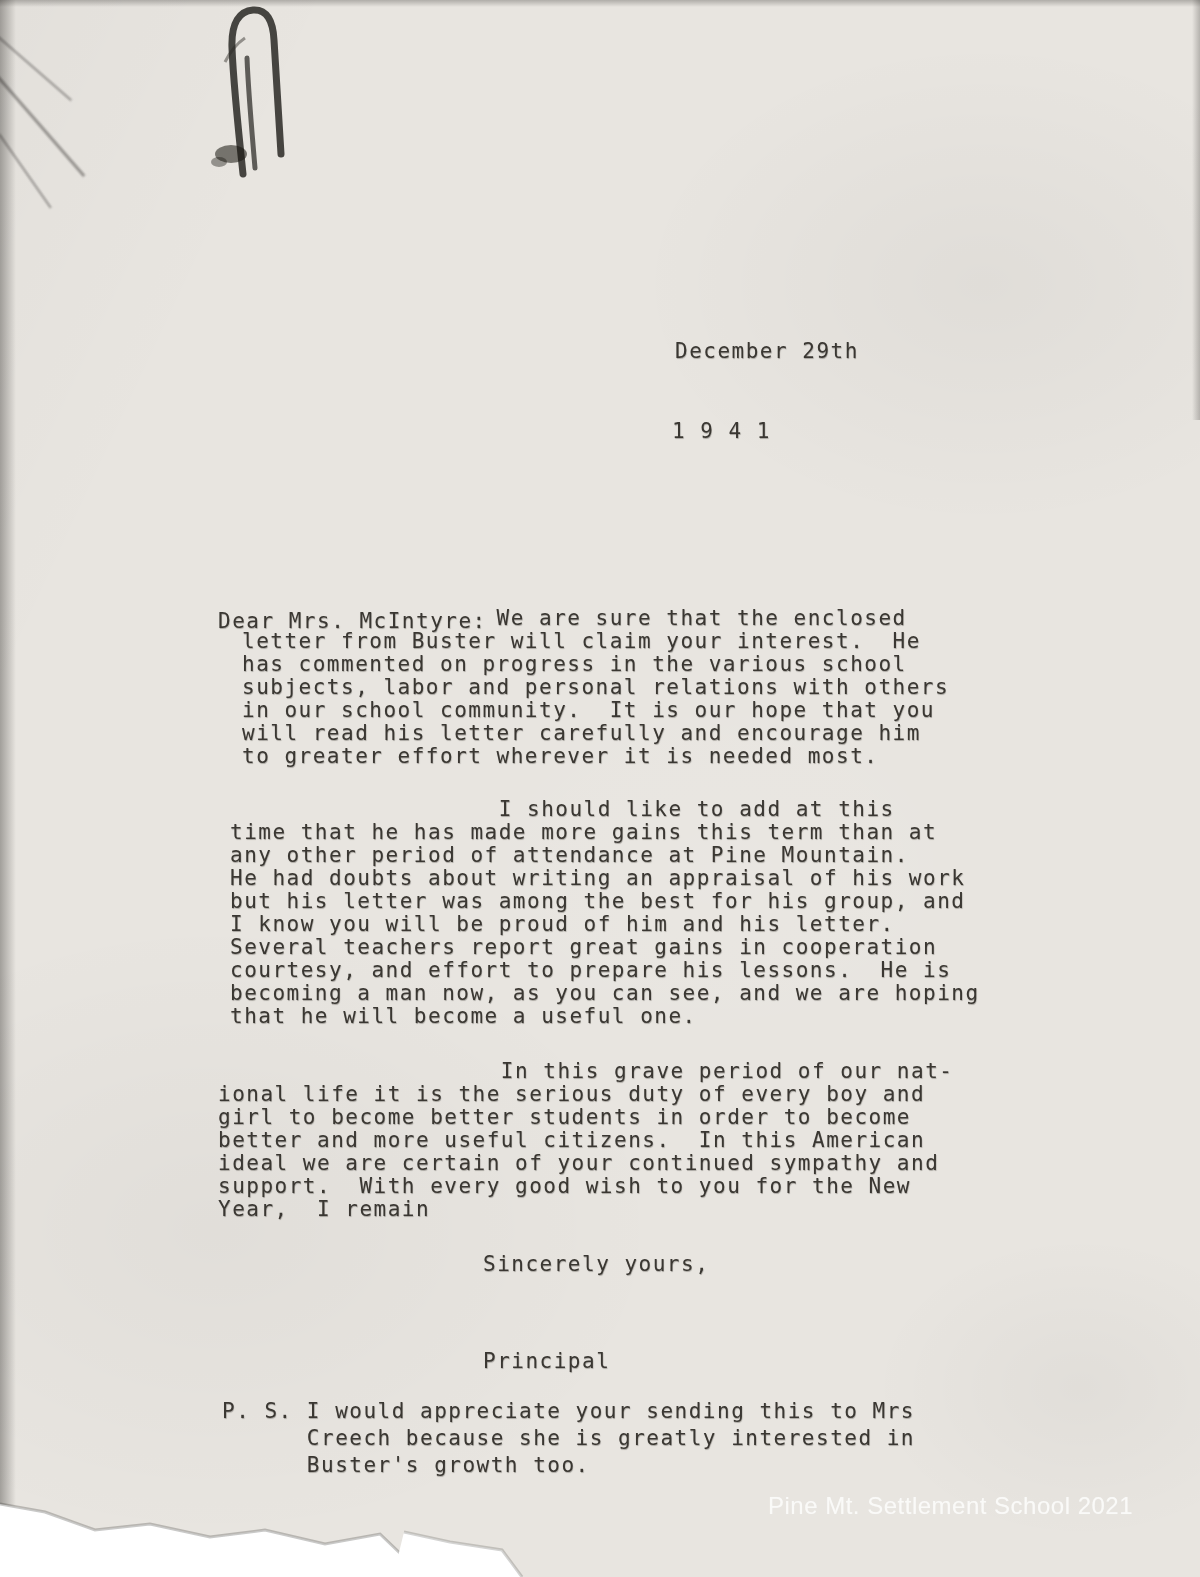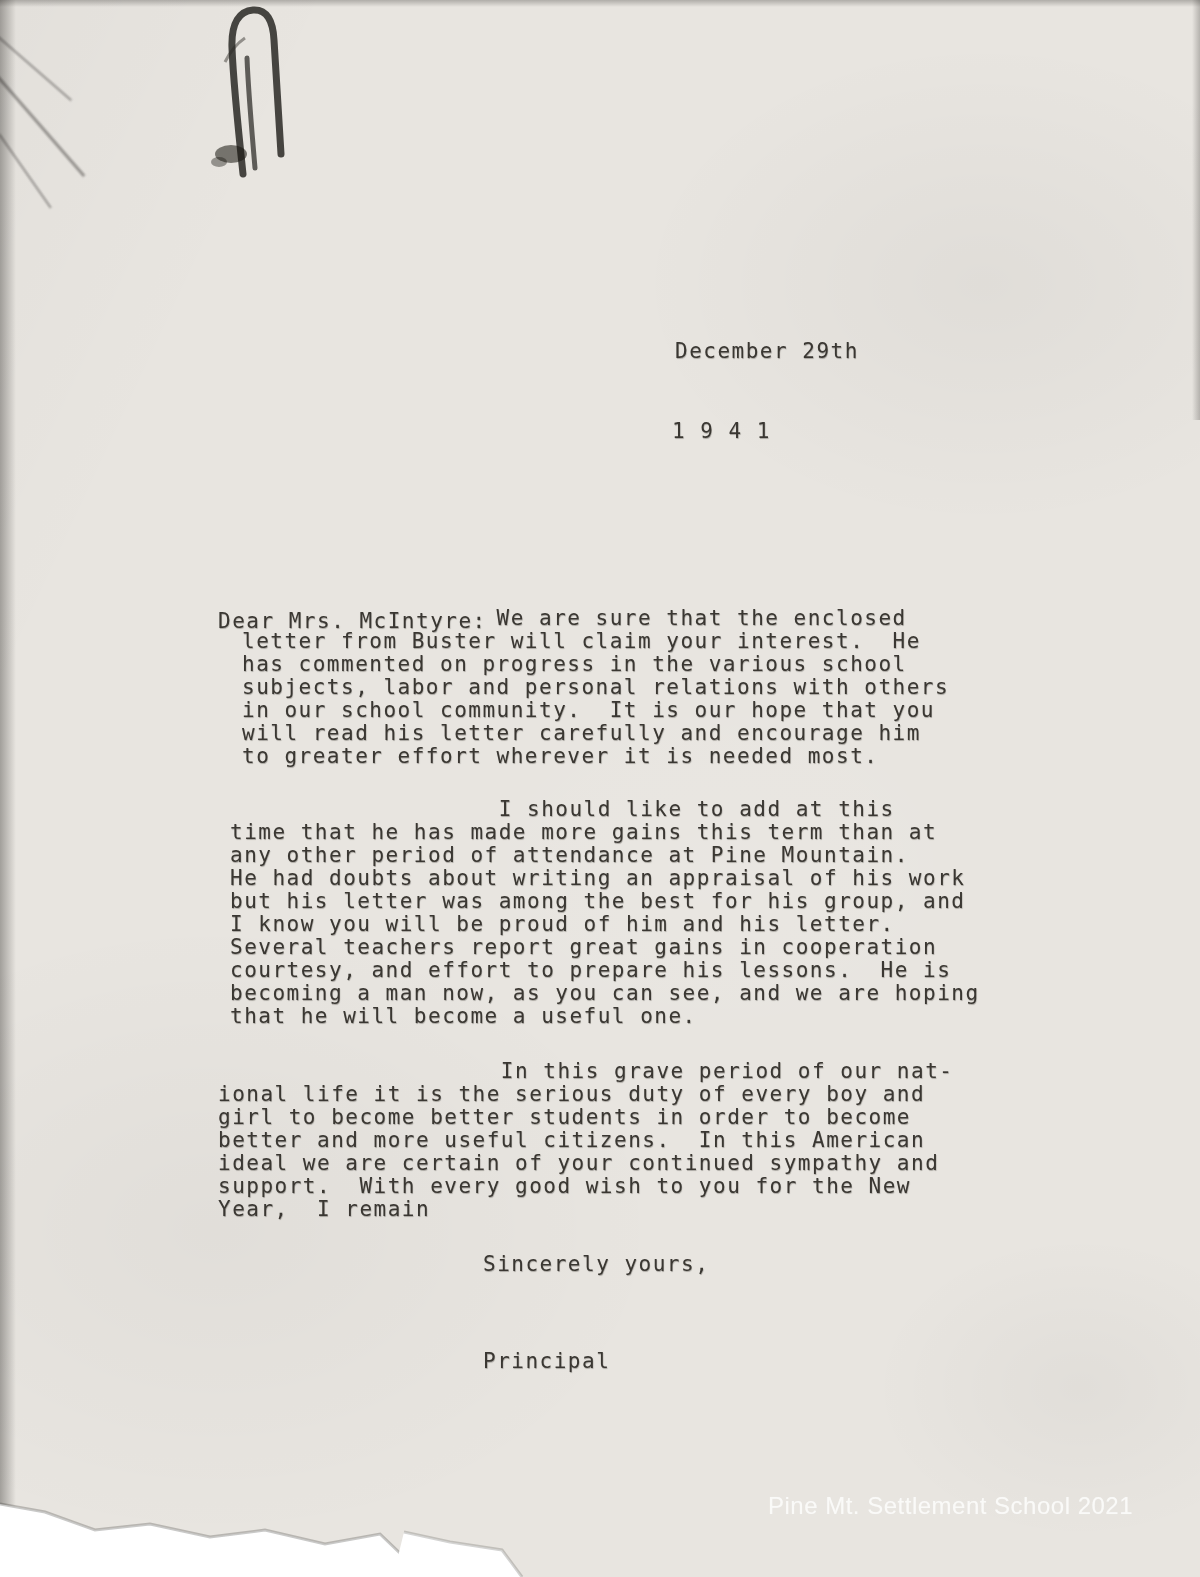--- a/index.html
+++ b/index.html
@@ -106,20 +106,23 @@
 girl to become better students in order to become
 better and more useful citizens.  In this American
 ideal we are certain of your continued sympathy and
 support.  With every good wish to you for the New
 Year,  I remain</div>
 
   <div class="tw" style="left:483px; top:1253px;">Sincerely yours,</div>
 
   <div class="tw" style="left:483px; top:1350px;">Principal</div>
 
+  <div class="tw ps" style="left:222px; top:1398px;">P. S. I would appreciate your sending this to Mrs
+      Creech because she is greatly interested in
+      Buster's growth too.</div>
 
   <div class="watermark">Pine Mt. Settlement School 2021</div>
 
   <svg class="torn-svg" width="1200" height="95" viewBox="0 0 1200 95">
     <path d="M0 95 L0 22 L45 30 L95 48 L150 42 L210 55 L265 48 L325 62 L380 52 L425 95 Z" fill="#ffffff"></path>
     <path d="M0 22 L45 30 L95 48 L150 42 L210 55 L265 48 L325 62 L380 52 L425 95" fill="none" stroke="rgba(40,38,34,0.25)" stroke-width="3"></path>
     <path d="M393 95 L404 50 L450 60 L502 68 L522 95 Z" fill="#ffffff"></path>
     <path d="M404 50 L450 60 L502 68 L522 95" fill="none" stroke="rgba(40,38,34,0.2)" stroke-width="3"></path>
   </svg>
 

